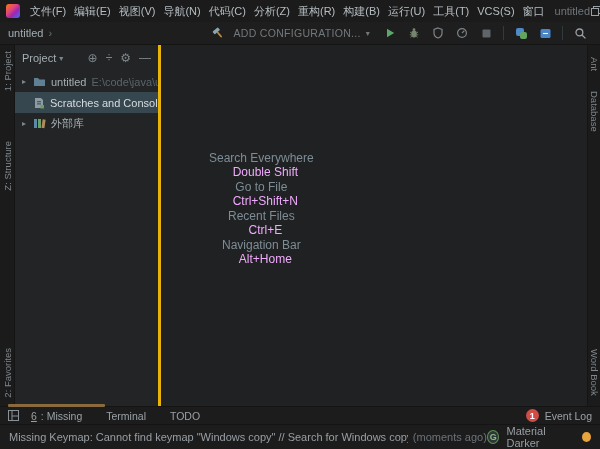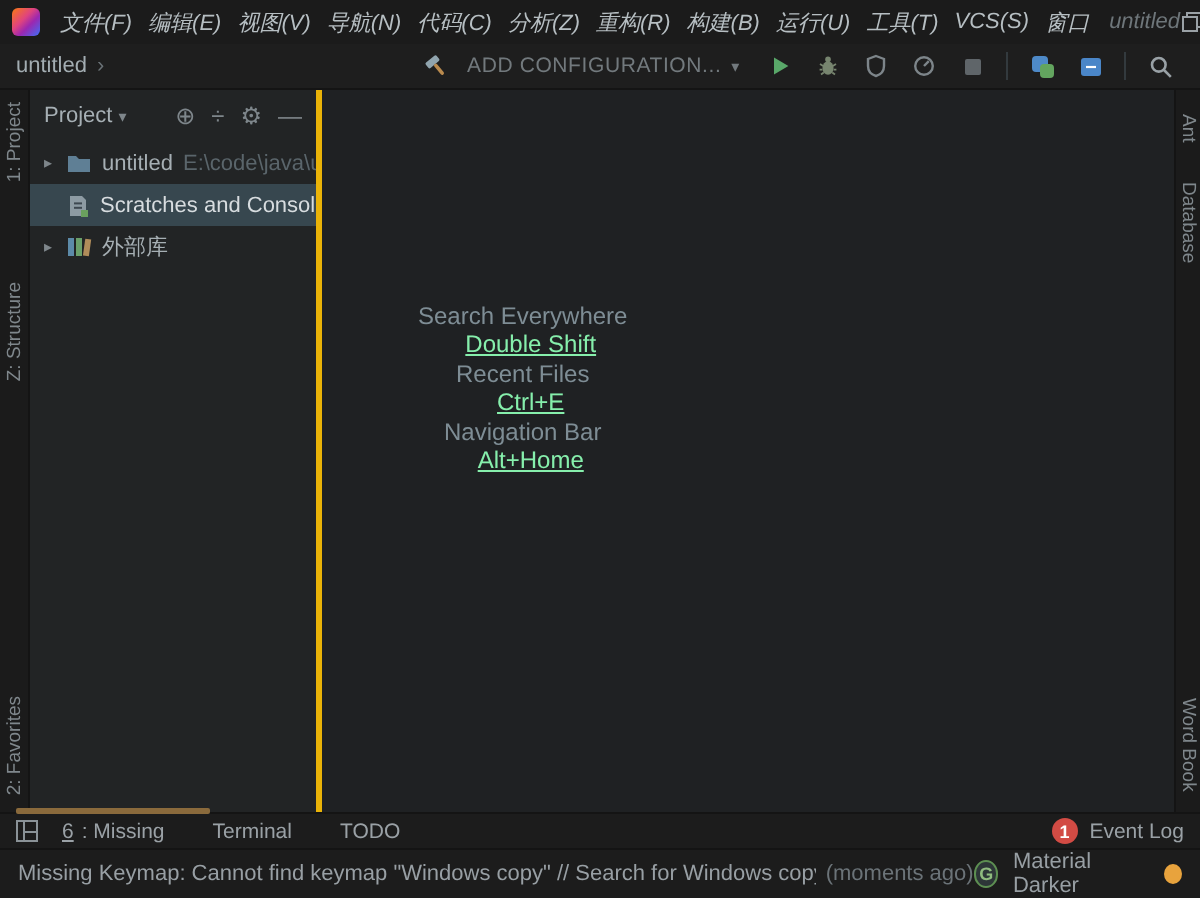--- a/index.html
+++ b/index.html
@@ -6,21 +6,21 @@
   html, body { width: 600px; height: 449px; }
   body {
     font-family: "Liberation Sans", "DejaVu Sans", sans-serif;
     background: #1a1a1a;
     color: #aeb6ba;
     overflow: hidden;
   }
   .window { position: relative; width: 600px; height: 449px; display: flex; flex-direction: column; background: #212121; }
 
   
-  .menubar { flex: 0 0 22px; background: #1b1b1b; display: flex; align-items: center; padding: 0 6px 0 4px; font-size: 11px; color: #b6bec2; white-space: nowrap; font-style: italic; }
+  .menubar { flex: 0 0 22px; background: #1b1b1b; display: flex; align-items: center; padding: 0 6px 0 4px; font-size: 11px; color: #b6bec2; white-space: nowrap; }
   .logo { width: 14px; height: 14px; border-radius: 3px; margin: 0 6px 0 2px; flex: 0 0 14px;
           background: linear-gradient(135deg, #f97a12 0%, #e0447e 40%, #9c27b0 62%, #3d6ef7 100%); }
   .menu-item { padding: 0 4px; cursor: default; }
   .window-title { color: #6e767a; margin-left: 6px; }
   .spacer { flex: 1; }
 
   
   .toolbar { flex: 0 0 23px; background: #1e1e1e; display: flex; align-items: center; padding: 0 8px; font-size: 11px; border-bottom: 1px solid #141414; }
   .breadcrumb { display: flex; align-items: center; gap: 5px; color: #a3adb2; }
   .breadcrumb .chev { color: #6a7277; font-size: 11px; }
@@ -50,21 +50,21 @@
   .tw-chevron { width: 11px; color: #7e868b; font-size: 8px; flex: 0 0 11px; }
   .tree-icon { margin-right: 5px; display: inline-flex; flex: 0 0 auto; }
   .tree-name {}
   .tree-path { color: #5a656b; margin-left: 5px; }
 
   
   .editor { flex: 1; position: relative; background: #1f2123; min-width: 0; }
   .shortcut-block { position: absolute; left: 48px; top: 106px; font-size: 12px; }
   .shortcut-line { height: 29px; display: flex; align-items: center; flex-direction: column; }
   .action { color: #7e8d95; }
-  .keys { color: #86efac; margin-left: 8px; text-decoration: underline; }
+  .keys { color: #f0abfc; margin-left: 8px; }
 
   .progress-line { position: absolute; left: 8px; top: 404px; width: 97px; height: 3px; background: #8a6a3c; border-radius: 1px; z-index: 5; }
 
   
   .twbar { flex: 0 0 18px; background: #1c1c1c; border-top: 1px solid #141414; display: flex; align-items: center; padding: 0 8px; font-size: 10.5px; color: #9aa1a6; }
   .tw-switcher { margin-right: 12px; display: flex; align-items: center; }
   .tw-item { margin-right: 24px; display: flex; align-items: center; gap: 4px; cursor: pointer; }
   .mnemonic { text-decoration: underline; }
   .eventlog { margin-left: auto; display: flex; align-items: center; cursor: pointer; }
   .badge { min-width: 13px; height: 13px; border-radius: 7px; background: #d24b44; color: #fff; font-size: 9px; font-weight: bold;
@@ -246,20 +246,24 @@
       </div>
     </div>
 
     <div class="editor">
       <div class="shortcut-block">
         <div class="shortcut-line">
           <span class="action">Search Everywhere</span>
           <span class="keys">Double Shift</span>
         </div>
         <div class="shortcut-line">
+          <span class="action">Go to File</span>
+          <span class="keys">Ctrl+Shift+N</span>
+        </div>
+        <div class="shortcut-line">
           <span class="action">Recent Files</span>
           <span class="keys">Ctrl+E</span>
         </div>
         <div class="shortcut-line">
           <span class="action">Navigation Bar</span>
           <span class="keys">Alt+Home</span>
         </div>
       </div>
     </div>
 

